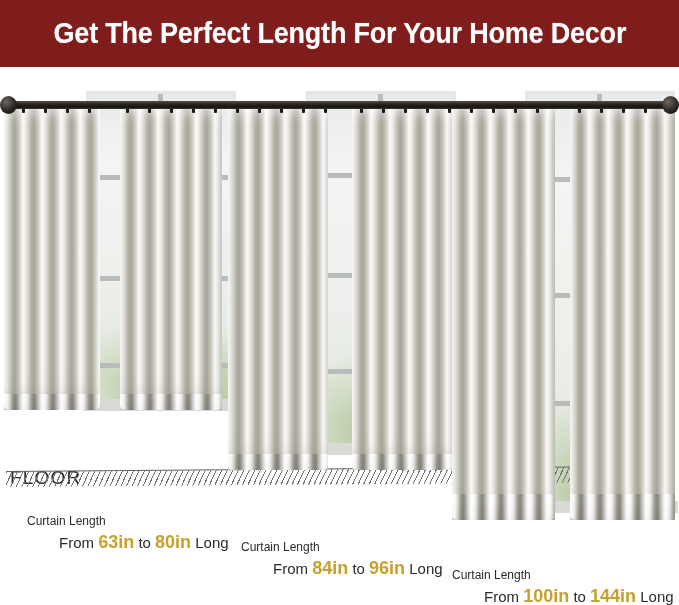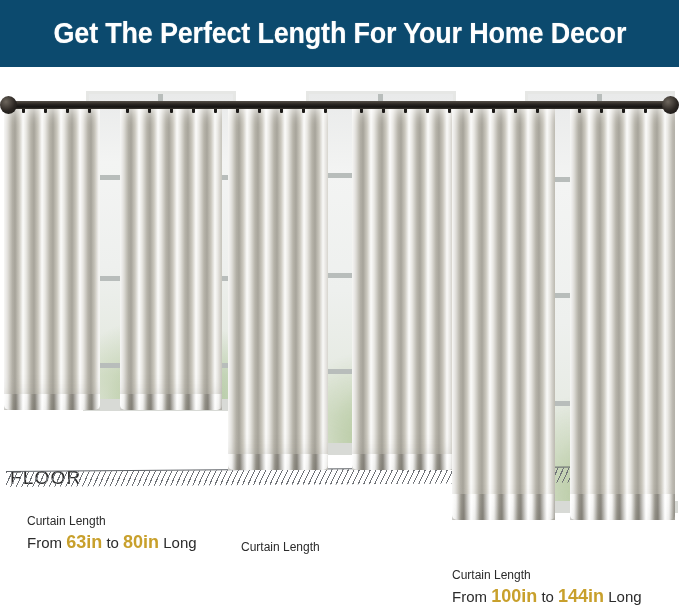--- a/index.html
+++ b/index.html
@@ -5,21 +5,21 @@
   html,body{margin:0;padding:0;background:#ffffff;}
   body{
     width:679px;height:605px;position:relative;overflow:hidden;
     font-family:"Liberation Sans","DejaVu Sans",sans-serif;
   }
   #stage{position:absolute;inset:0;width:679px;height:605px;background:#fff;overflow:hidden;}
 
   
   .banner{
     position:absolute;left:0;top:0;width:679px;height:67px;
-    background:#0c4a6e;
+    background:#7f1d1d;
     display:flex;align-items:center;justify-content:center;
   }
   .banner-title{
     color:#ffffff;font-weight:bold;
     font-size:29px;line-height:1;
     letter-spacing:-0.2px;
     transform:scaleX(0.93);
     transform-origin:center;
     white-space:nowrap;
     text-shadow:0 0 1px rgba(255,255,255,.5);
@@ -104,21 +104,21 @@
     background:repeating-linear-gradient(115deg,
         #6f7277 0px,#6f7277 1px,
         rgba(255,255,255,0) 1px,rgba(255,255,255,0) 5px);
     border-top:1.5px solid #5d6166;
     transform:skewY(-0.45deg);transform-origin:left center;
   }
 
   
   .caption{position:absolute;z-index:50;color:#2b2b2b;}
   .caption .line1{font-size:12px;line-height:20px;white-space:nowrap;}
-  .caption .line2{font-size:15px;line-height:22px;white-space:nowrap;}
+  .caption .line2{font-size:15px;line-height:22px;white-space:nowrap;margin-left:32px;}
   .caption .num{color:#c8a02c;font-weight:bold;font-size:18px;}
   .cap1{left:27px;top:511px;}
   .cap2{left:241px;top:537px;}
   .cap3{left:452px;top:565px;}
 </style>
 </head>
 <body>
 
 <div id="stage">
 
@@ -205,20 +205,27 @@
       <span>From</span>
       <span class="num">63in</span>
       <span>to</span>
       <span class="num">80in</span>
       <span>Long</span>
     </div>
   </div>
 
   <div class="caption cap2">
     <div class="line1">Curtain Length</div>
+    <div class="line2">
+      <span>From</span>
+      <span class="num">84in</span>
+      <span>to</span>
+      <span class="num">96in</span>
+      <span>Long</span>
+    </div>
   </div>
 
   <div class="caption cap3">
     <div class="line1">Curtain Length</div>
     <div class="line2">
       <span>From</span>
       <span class="num">100in</span>
       <span>to</span>
       <span class="num">144in</span>
       <span>Long</span>

